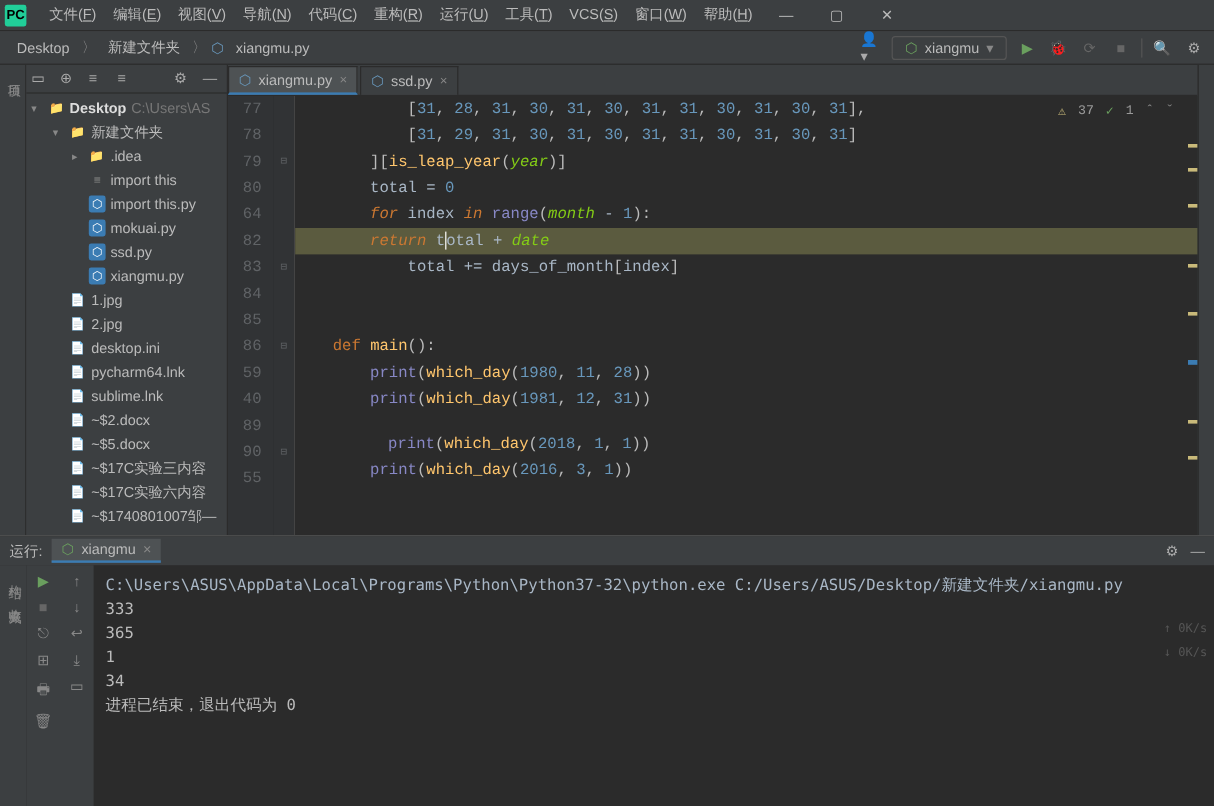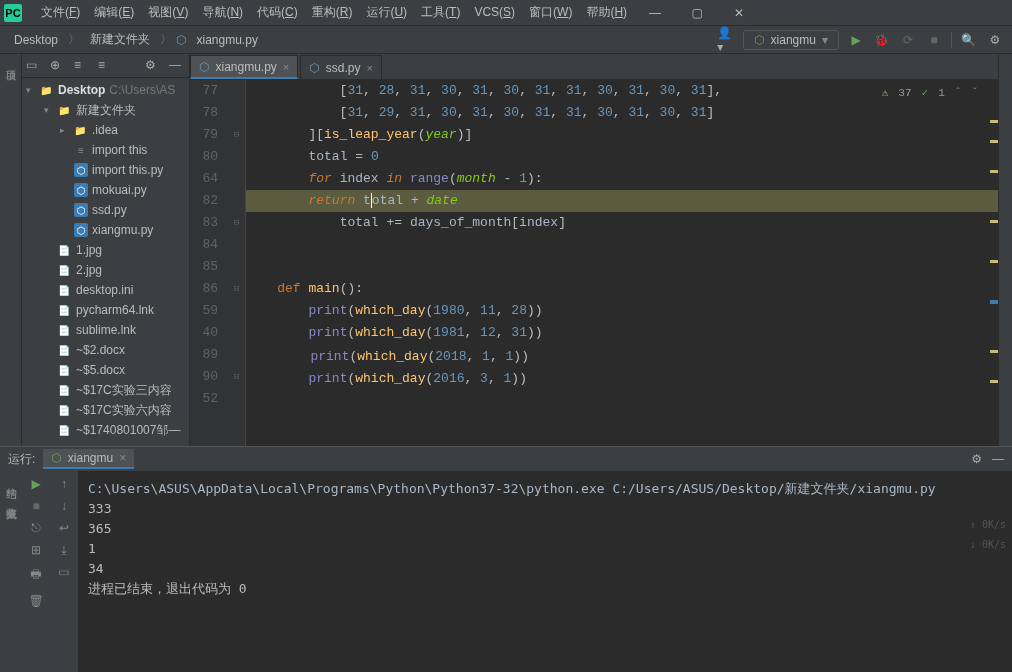--- a/index.html
+++ b/index.html
@@ -240,21 +240,21 @@
           <div class="line">64</div>
           <div class="line">82</div>
           <div class="line">83</div>
           <div class="line">84</div>
           <div class="line">85</div>
           <div class="line">86</div>
           <div class="line">59</div>
           <div class="line">40</div>
           <div class="line">89</div>
           <div class="line">90</div>
-          <div class="line">52</div>
+          <div class="line">55</div>
         </div>
       <div class="gutter-fold" id="fold">
           <div class="line fold-marker"></div>
           <div class="line fold-marker"></div>
           <div class="line fold-marker">⊟</div>
           <div class="line fold-marker"></div>
           <div class="line fold-marker"></div>
           <div class="line fold-marker"></div>
           <div class="line fold-marker">⊟</div>
           <div class="line fold-marker"></div>
@@ -315,21 +315,21 @@
           <div class="line">
             <pre style="margin:0;font-family:inherit">    <span class="tok-def">def</span> <span class="tok-fn">main</span>():</pre>
           </div>
           <div class="line">
             <pre style="margin:0;font-family:inherit">        <span class="tok-builtin">print</span>(<span class="tok-fn">which_day</span>(<span class="tok-num">1980</span>, <span class="tok-num">11</span>, <span class="tok-num">28</span>))</pre>
           </div>
           <div class="line">
             <pre style="margin:0;font-family:inherit">        <span class="tok-builtin">print</span>(<span class="tok-fn">which_day</span>(<span class="tok-num">1981</span>, <span class="tok-num">12</span>, <span class="tok-num">31</span>))</pre>
           </div>
           <div class="line">
-            <pre style="margin:2px;font-family:inherit">        <span class="tok-builtin">print</span>(<span class="tok-fn">which_day</span>(<span class="tok-num">2018</span>, <span class="tok-num">1</span>, <span class="tok-num">1</span>))</pre>
+            <pre style="margin:15px;font-family:inherit">        <span class="tok-builtin">print</span>(<span class="tok-fn">which_day</span>(<span class="tok-num">2018</span>, <span class="tok-num">1</span>, <span class="tok-num">1</span>))</pre>
           </div>
           <div class="line">
             <pre style="margin:0;font-family:inherit">        <span class="tok-builtin">print</span>(<span class="tok-fn">which_day</span>(<span class="tok-num">2016</span>, <span class="tok-num">3</span>, <span class="tok-num">1</span>))</pre>
           </div>
           <div class="line">
             <pre style="margin:0;font-family:inherit"></pre>
           </div>
         </div>
     </div>
   </div>

